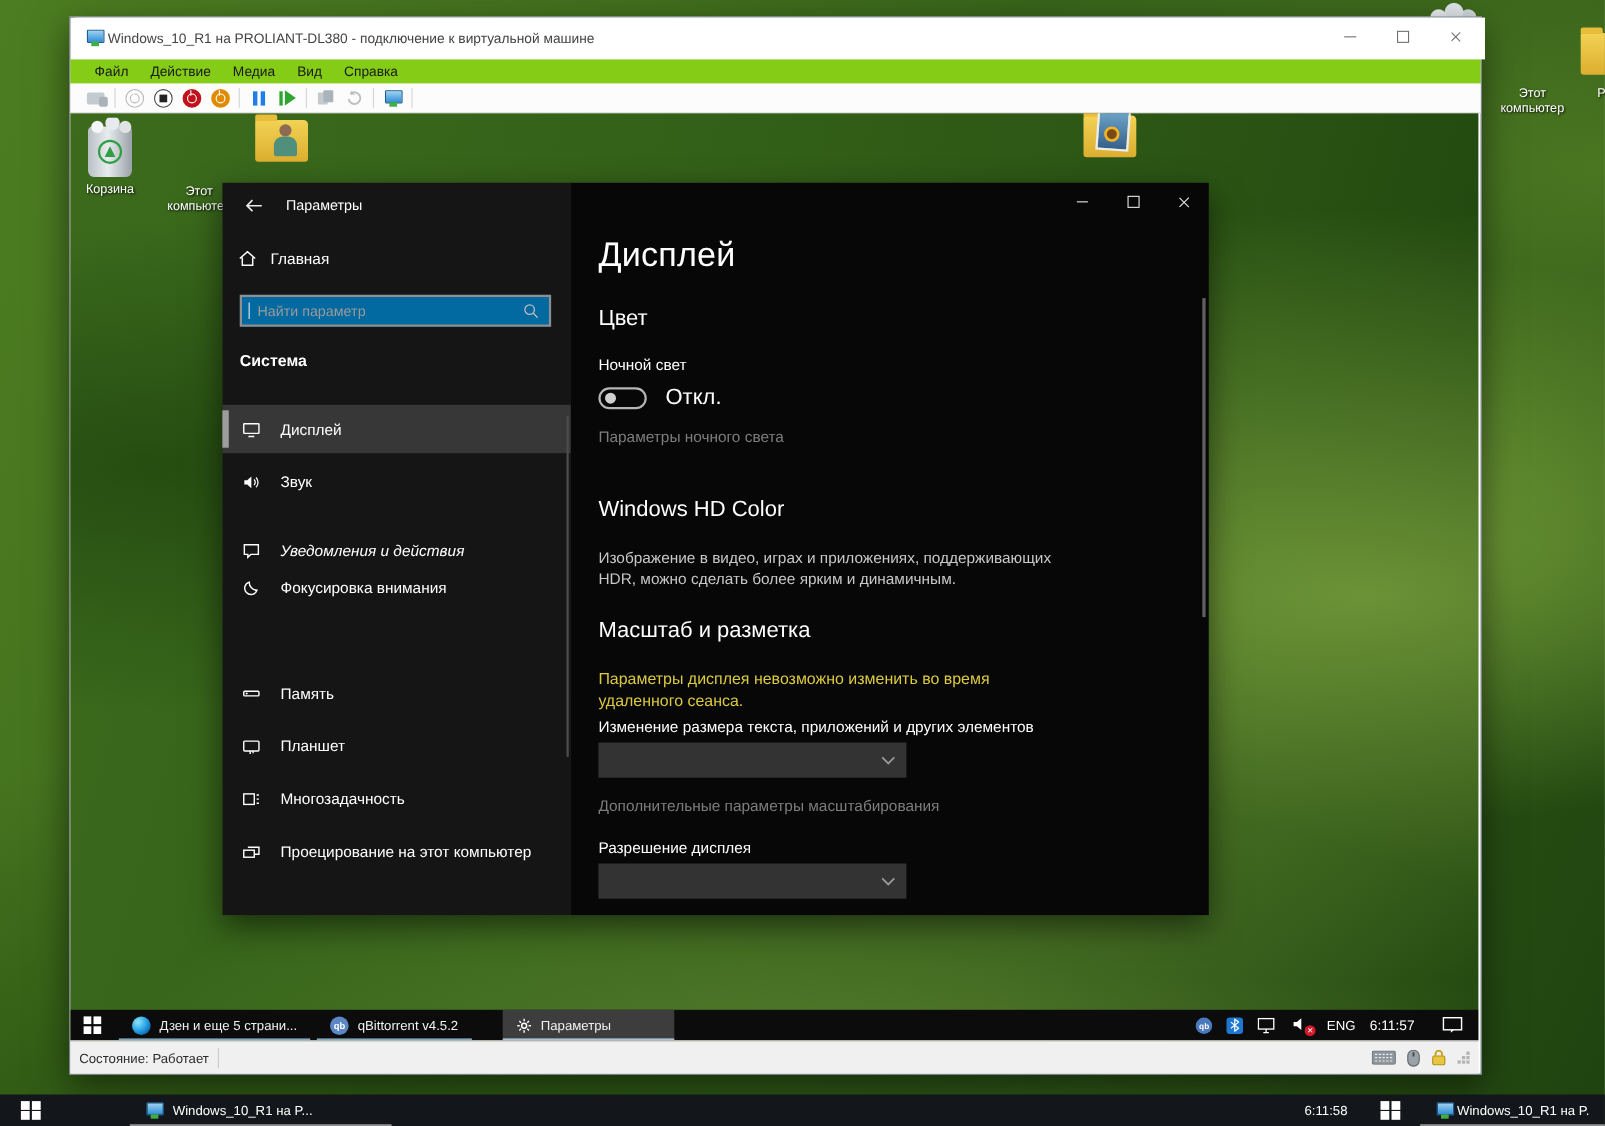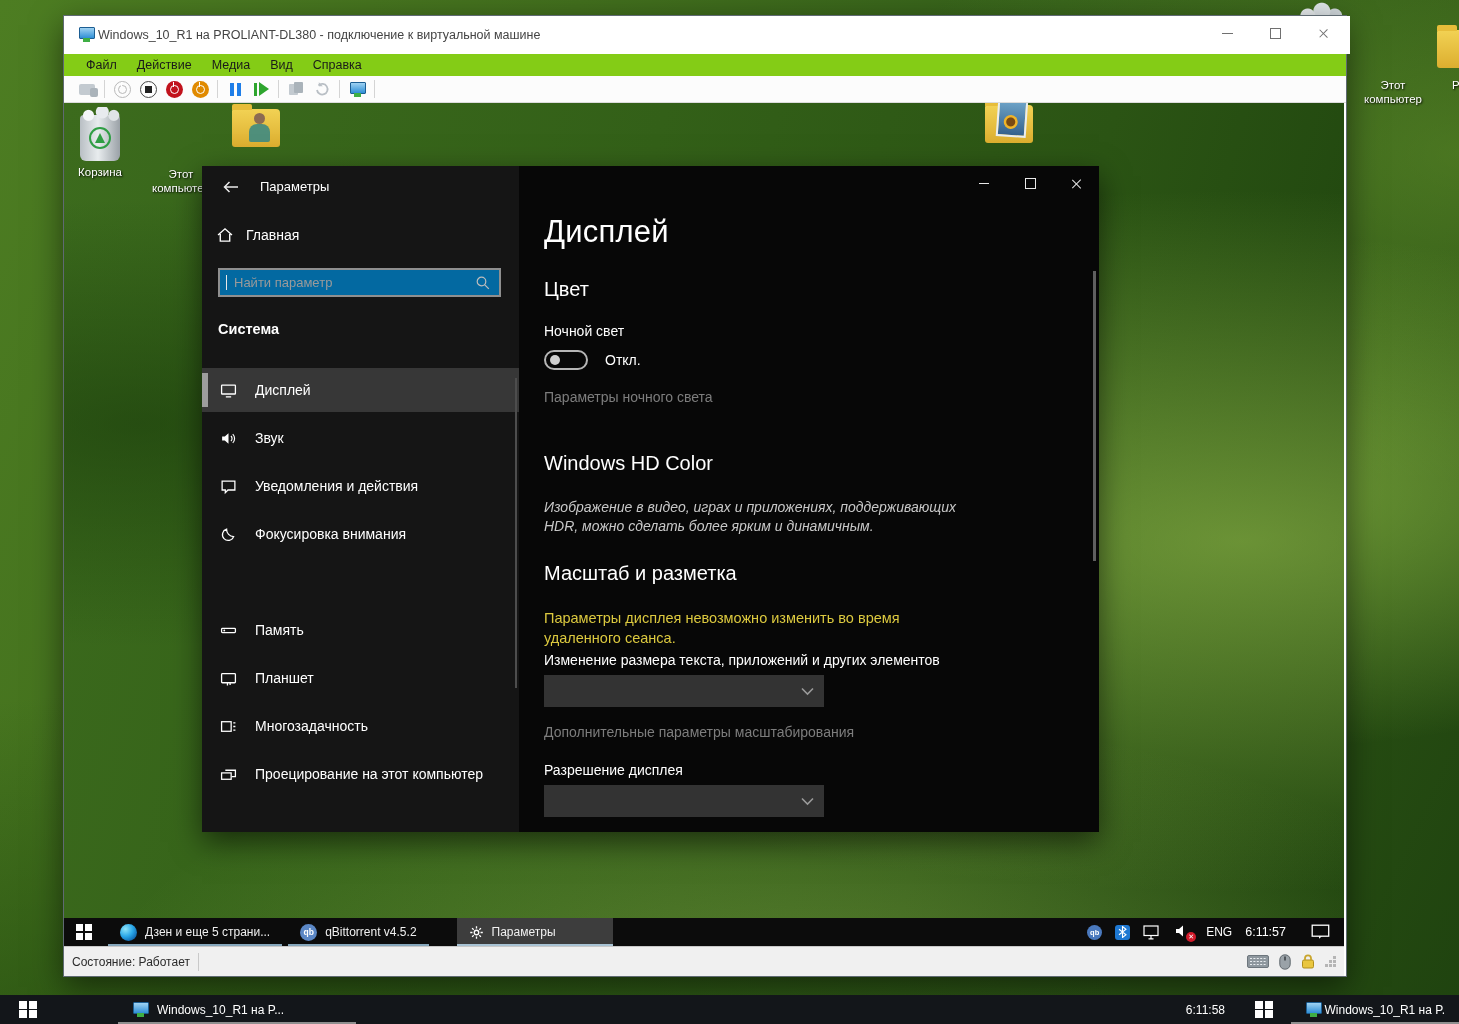--- a/index.html
+++ b/index.html
@@ -85,21 +85,21 @@
   .wg-x:before,.wg-x:after{content:"";position:absolute;left:5px;top:0;width:1.3px;height:12px;background:#e8e8e8;}
   .wg-x:before{transform:rotate(45deg);} .wg-x:after{transform:rotate(-45deg);}
   .page-title{left:342px;top:48px;font-size:31px;font-weight:300;color:#fff;letter-spacing:.2px;}
   .h2{font-size:20px;font-weight:400;color:#fff;}
   .lbl{font-size:14px;color:#fff;}
   .dim{font-size:14px;color:#7d7d7d;}
   .body-txt{font-size:14px;color:#c8c8c8;line-height:19px;}
   .warn{font-size:14.5px;line-height:20px;}
   .toggle{width:44px;height:20px;border:2px solid #b5b5b5;border-radius:11px;position:relative;box-sizing:border-box;}
   .toggle .knob{position:absolute;left:4px;top:3px;width:10px;height:10px;border-radius:50%;background:#cfcfcf;}
-  .tog-state{font-size:14px;color:#fff;}
+  .tog-state{font-size:20px;color:#fff;}
   .dd{width:280px;height:32px;background:#333;display:flex;align-items:center;justify-content:flex-end;padding-right:10px;box-sizing:border-box;}
   
   .vmtb{left:0;bottom:0;width:1280px;height:28px;background:#0c0c0c;display:flex;align-items:stretch;}
   .tb-start{width:40px;display:flex;align-items:center;justify-content:center;}
   .winlogo{display:grid;grid-template-columns:7px 7px;grid-template-rows:7px 7px;gap:1.5px;}
   .winlogo i{background:#fff;display:block;}
   .tb-btn{display:flex;align-items:center;gap:8px;padding:0 12px;color:#f0f0f0;font-size:12px;position:relative;}
   .tb-btn .ul{position:absolute;left:0;bottom:0;width:100%;height:2px;background:#86a7bc;}
   .tb-btn.active{background:#3d3d3d;}
   .tray{margin-left:auto;display:flex;align-items:center;gap:13px;padding-right:14px;color:#fff;}
@@ -295,21 +295,21 @@
         </div>
         <div class="abs nav-item" style="top:250px;">
           <span class="nav-ico">
               <svg width="17" height="17" viewBox="0 0 16 16">
                 <path d="M2 6.2v3.6h2.5L8 13V3L4.5 6.2H2z" fill="#fff"></path>
                 <path d="M10.3 5.6a3.3 3.3 0 010 4.8M12 3.8a6 6 0 010 8.4" fill="none" stroke="#fff" stroke-width="1.1"></path>
               </svg>
             </span>
           <span>Звук</span>
         </div>
-        <div class="abs nav-item" style="top:298px;">
+        <div class="abs nav-item" style="top:312px;font-style:italic;">
           <span class="nav-ico">
               <svg width="17" height="17" viewBox="0 0 16 16">
                 <path d="M2 3h12v8.3H7.5L5 13.8v-2.5H2z" fill="none" stroke="#fff" stroke-width="1.2"></path>
               </svg>
             </span>
           <span>Уведомления и действия</span>
         </div>
         <div class="abs nav-item" style="top:346px;">
           <span class="nav-ico">
               <svg width="17" height="17" viewBox="0 0 16 16">
@@ -390,21 +390,21 @@
       <div class="abs lbl" style="left:342px;top:157px;">Ночной свет</div>
       <div class="abs" style="left:342px;top:184px;display:flex;align-items:center;gap:17px;">
         <span class="toggle">
             <span class="knob"></span>
           </span>
         <span class="tog-state">Откл.</span>
       </div>
       <div class="abs dim" style="left:342px;top:223px;">Параметры ночного света</div>
 
       <div class="abs h2" style="left:342px;top:286px;">Windows HD Color</div>
-      <div class="abs body-txt" style="left:342px;top:332px;width:425px;font-style:italic;">Изображение в видео, играх и приложениях, поддерживающих HDR, можно сделать более ярким и динамичным.</div>
+      <div class="abs body-txt" style="left:342px;top:332px;width:425px;">Изображение в видео, играх и приложениях, поддерживающих HDR, можно сделать более ярким и динамичным.</div>
 
       <div class="abs h2" style="left:342px;top:396px;">Масштаб и разметка</div>
       <div class="abs lbl" style="left:342px;top:486px;">Изменение размера текста, приложений и других элементов</div>
 
       <div class="abs warn" style="left:342px;top:442px;width:432px;color:#dcc93f;">Параметры дисплея невозможно изменить во время удаленного сеанса.</div>
       <div class="abs dd" style="left:342px;top:509px;">
         <svg width="13" height="9" viewBox="0 0 13 9">
             <path d="M1 1.5l5.5 5.5L12 1.5" fill="none" stroke="#9a9a9a" stroke-width="1.6"></path>
           </svg>
       </div>

